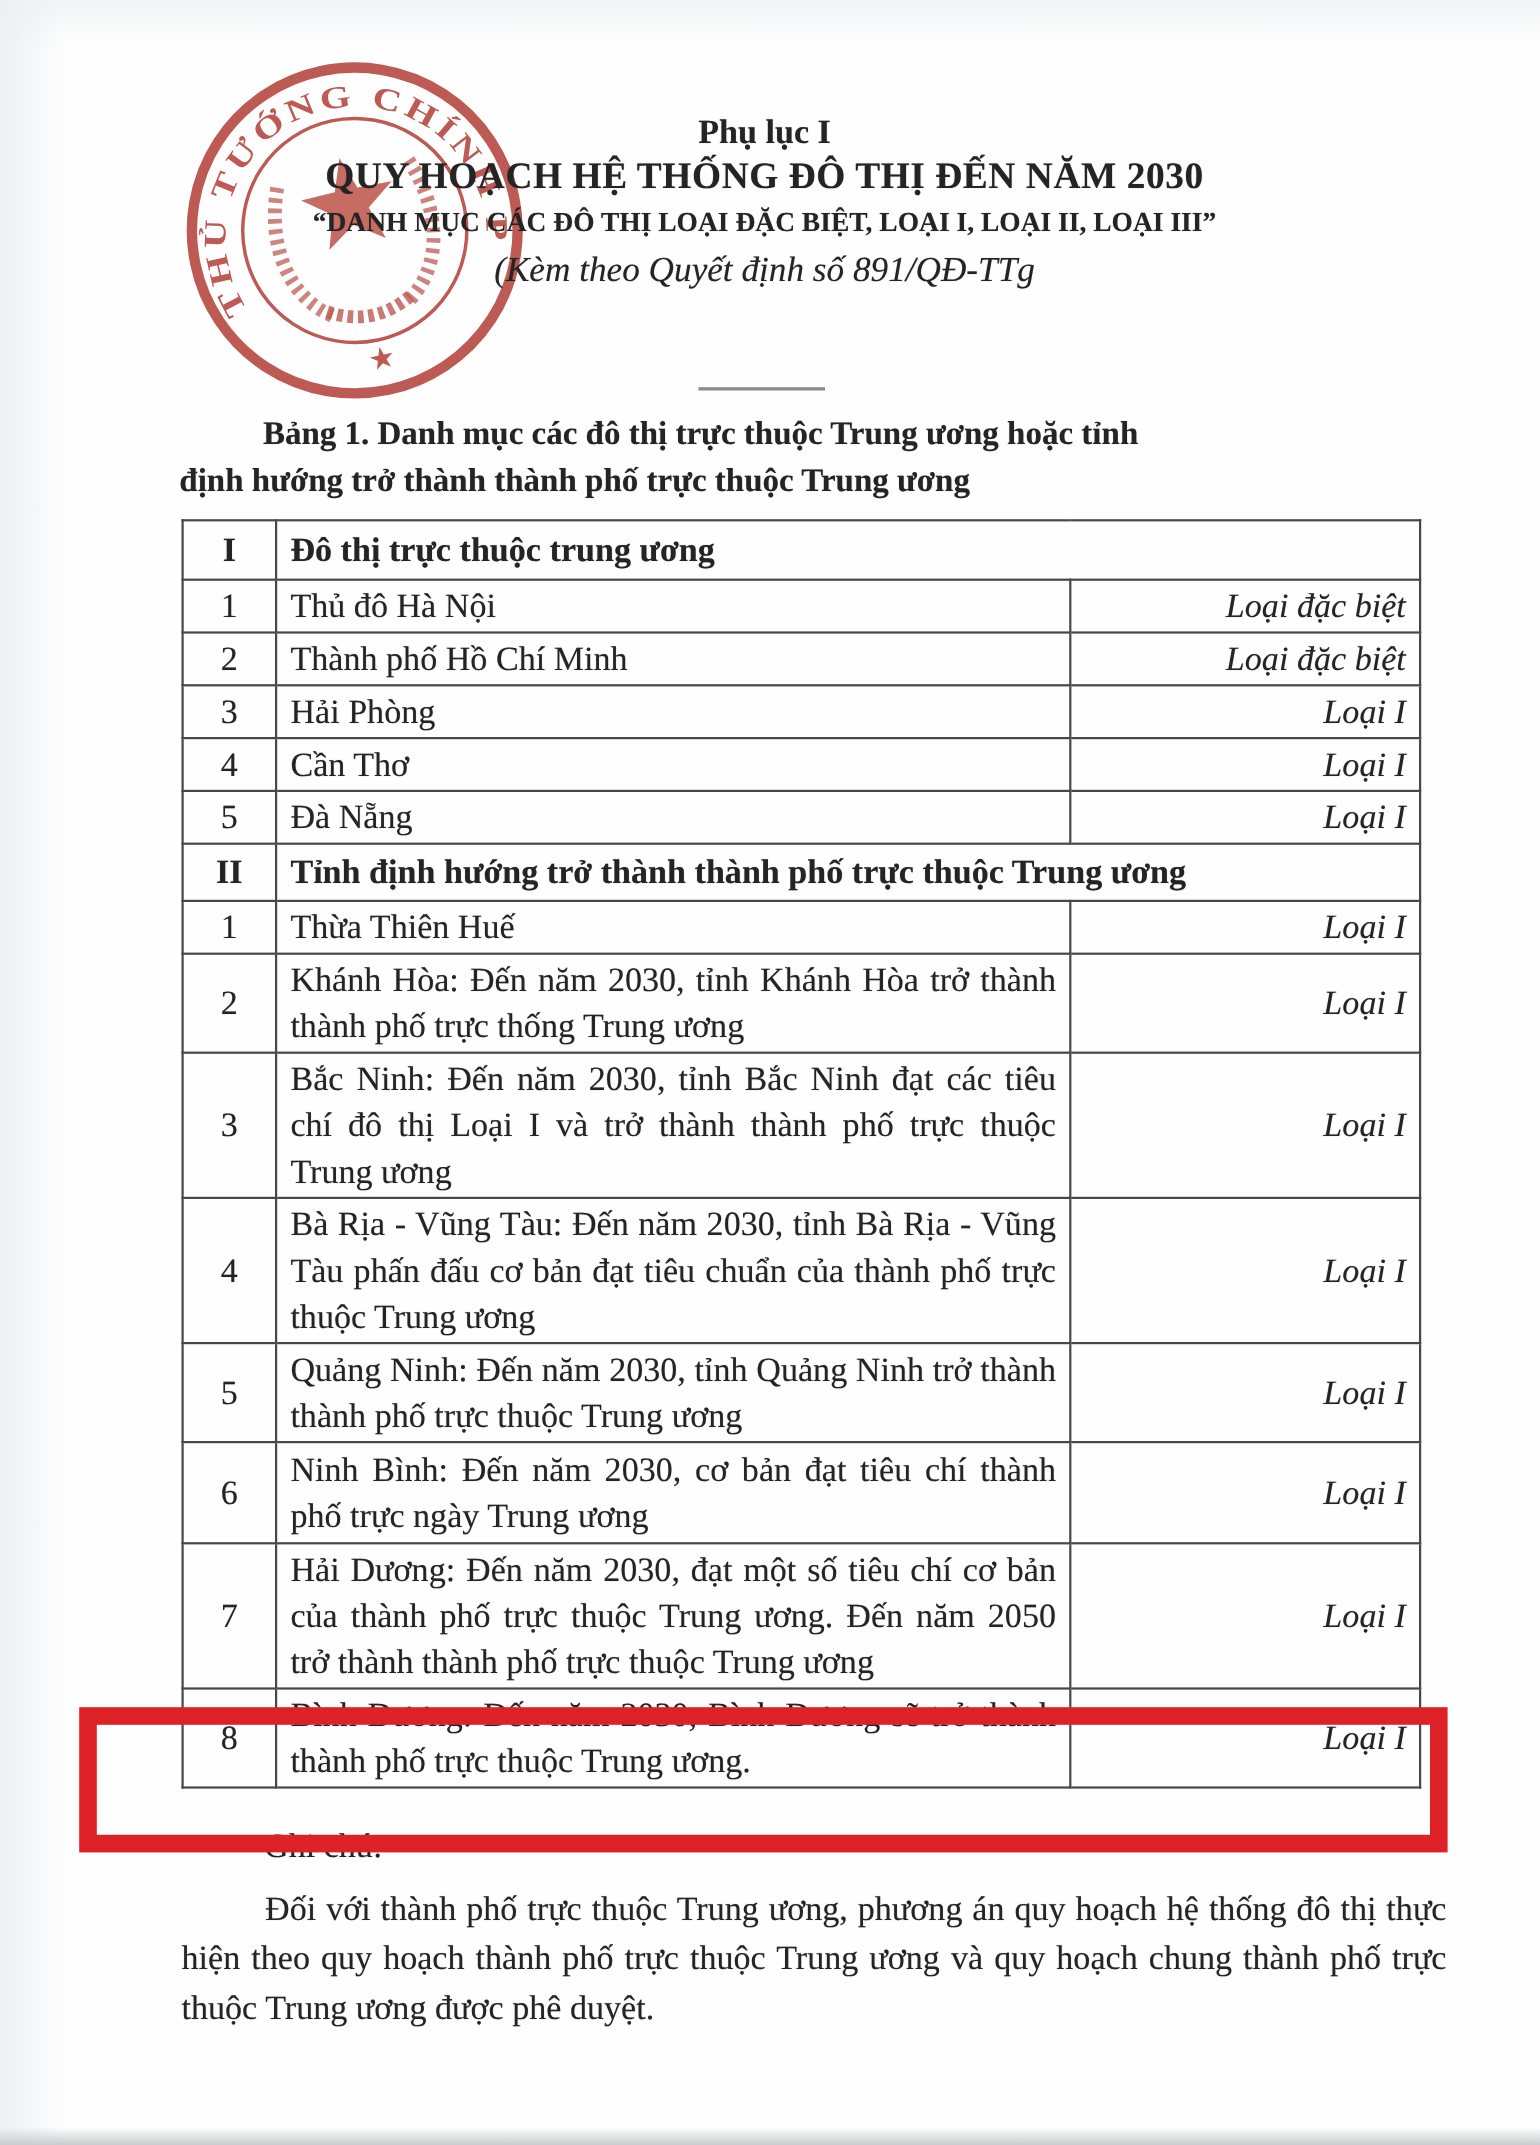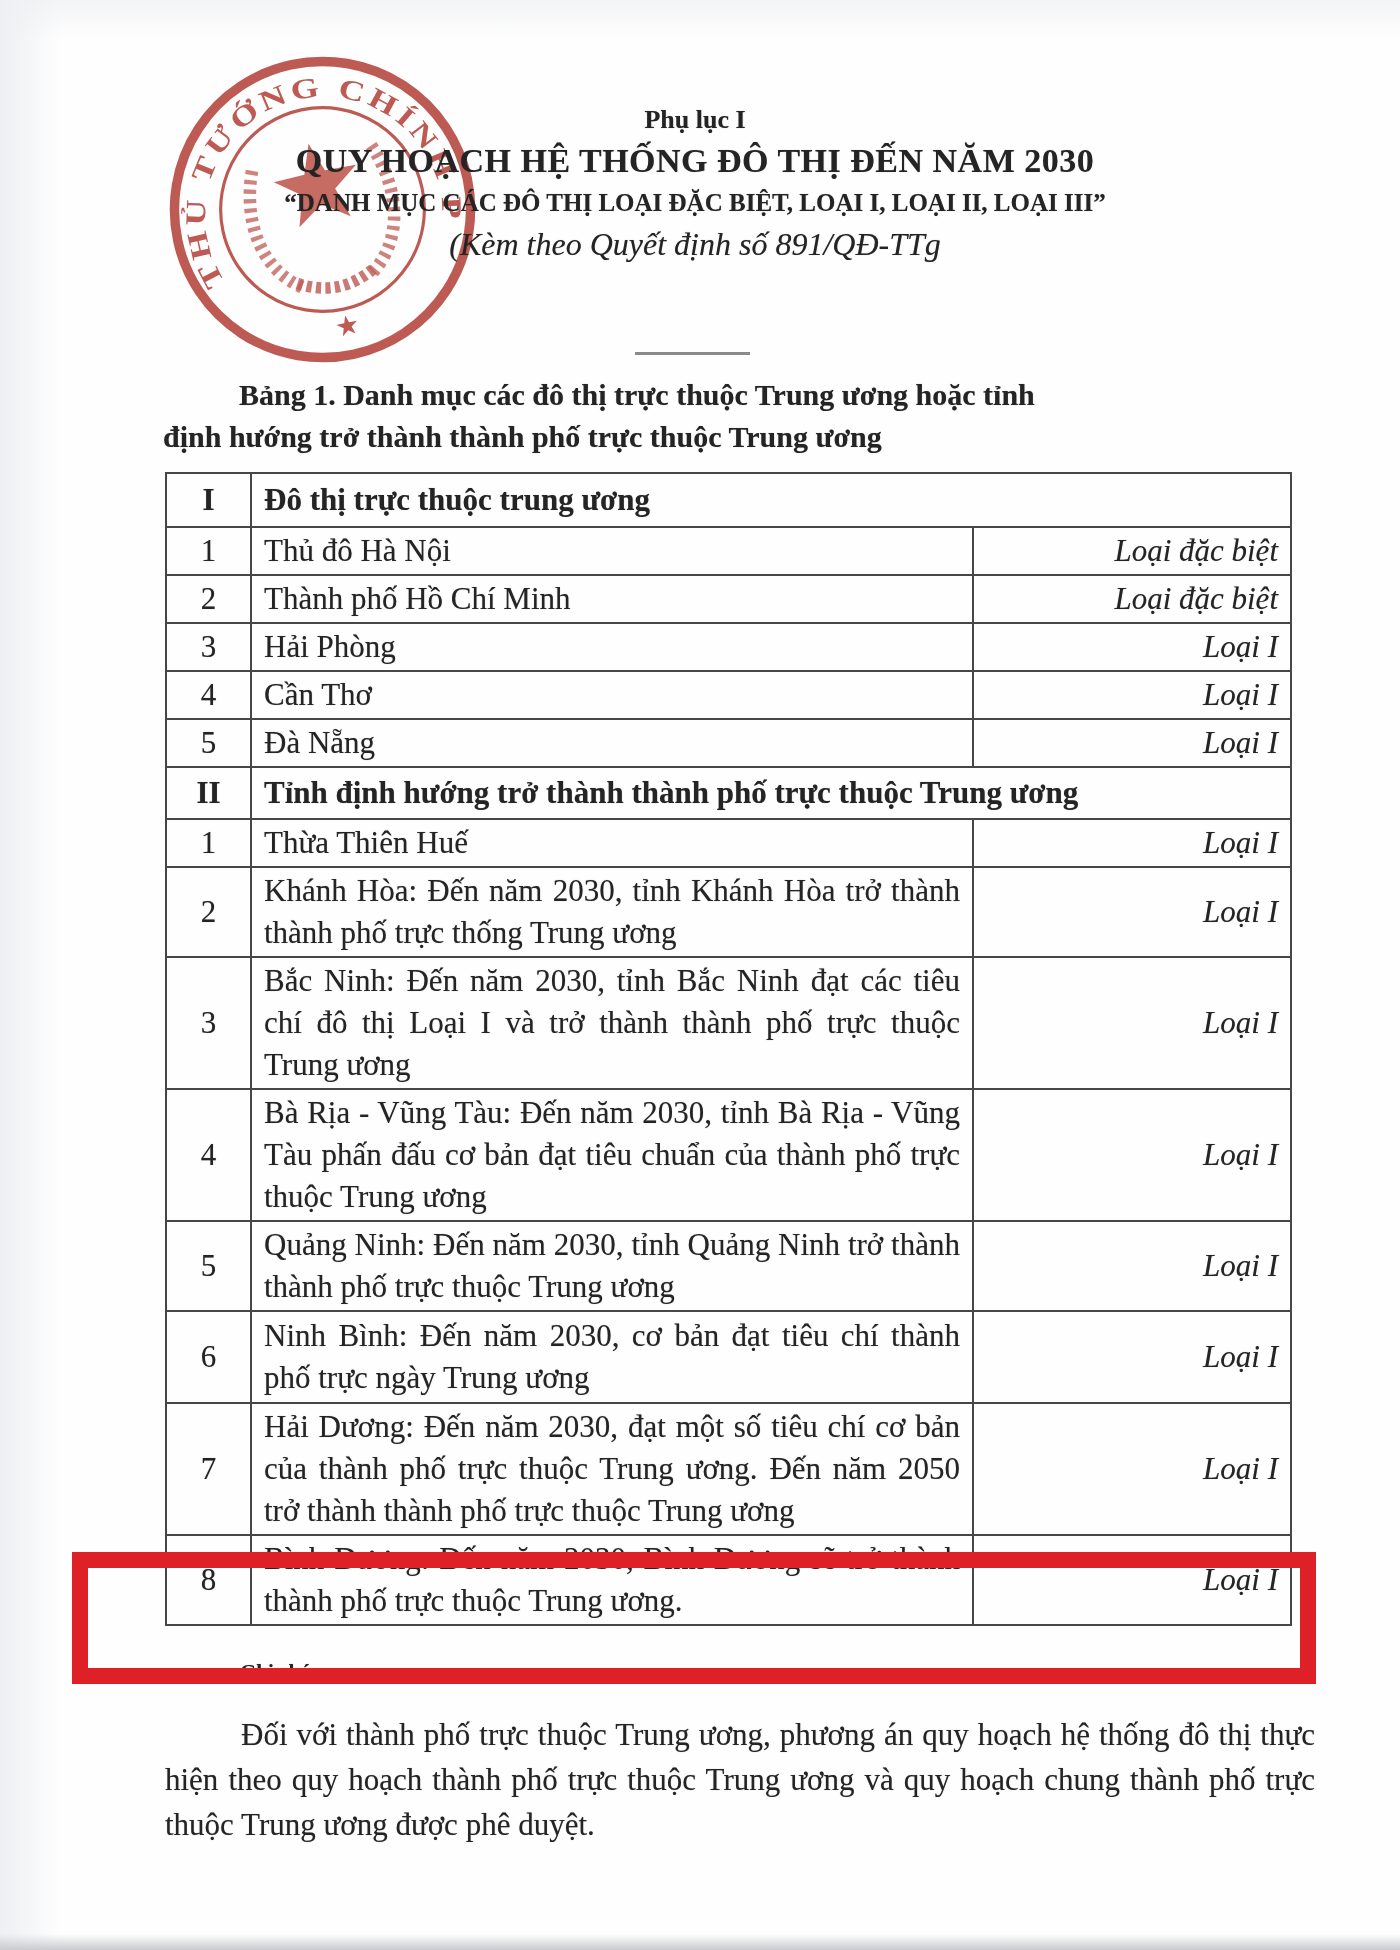--- a/index.html
+++ b/index.html
@@ -6,21 +6,21 @@
   body{width:1400px;height:1950px;background:#ffffff;font-family:"Liberation Serif","DejaVu Serif",serif;}
   .page{position:relative;width:1400px;height:1950px;overflow:hidden;background:#fefefe;color:#242424;}
   .edge-left{position:absolute;left:0;top:0;width:60px;height:100%;background:linear-gradient(90deg,#edeff2,rgba(255,255,255,0));}
   .edge-top{position:absolute;left:0;top:0;width:100%;height:40px;background:linear-gradient(180deg,#f3f4f6,rgba(255,255,255,0));}
   .edge-bottom{position:absolute;left:0;bottom:0;width:100%;height:16px;background:linear-gradient(180deg,rgba(255,255,255,0),#c9cbce);}
   .txt{text-shadow:0 0 1px rgba(40,40,40,.4);}
 
   .stamp{position:absolute;left:165px;top:52px;width:315px;height:315px;transform:rotate(-12deg);opacity:.88;z-index:1;}
 
   .header{position:absolute;left:30px;top:100px;width:1330px;text-align:center;z-index:2;}
-  .appendix{font-weight:bold;font-size:26px;line-height:40px;}
+  .appendix{font-weight:bold;font-size:31px;line-height:40px;}
   .title1{font-weight:bold;font-size:34px;line-height:42px;letter-spacing:.5px;}
   .title2{font-weight:bold;font-size:25px;line-height:42px;}
   .issue{font-style:italic;font-size:32px;line-height:40px;}
 
   .divider{position:absolute;left:635px;top:352px;width:115px;border-top:3px solid #8a8a8a;z-index:2;}
 
   .caption{position:absolute;left:163px;top:374px;width:910px;font-weight:bold;font-size:30px;line-height:42px;text-indent:76px;z-index:2;}
 
   table.doc{position:absolute;left:165px;top:472px;width:1125px;border-collapse:collapse;table-layout:fixed;z-index:2;}
   table.doc td,table.doc th{border:2px solid #474747;font-size:31px;padding:2px 12px;vertical-align:middle;}
@@ -31,21 +31,21 @@
   td.cls{text-align:right;font-style:italic;}
   td.sec{font-weight:bold;padding-left:15px;}
   tr.rhdr{height:76px;}tr.rsec1{height:54px;}
   tr.r1{height:46px;}tr.r2{height:48px;}tr.r3{height:47px;}tr.r4{height:47px;}tr.r5{height:48px;}
   tr.rsec2{height:52px;margin-top:40px;}
   tr.s1{height:45px;}tr.s2{height:88px;}tr.s3{height:127px;}tr.s4{height:120px;}
   tr.s5{height:88px;}tr.s6{height:92px;}tr.s7{height:118px;}tr.s8{height:88px;}
 
   .hlbox{position:absolute;left:72px;top:1552px;width:1212px;height:100px;border-style:solid;border-width:16px;z-index:6;}
 
-  .note-label{position:absolute;left:240px;top:1660px;font-weight:bold;font-size:21px;z-index:2;}
+  .note-label{position:absolute;left:240px;top:1660px;font-weight:normal;font-size:31px;z-index:2;}
   .note-body{position:absolute;left:165px;top:1712px;width:1150px;font-size:31px;line-height:45px;text-align:justify;text-indent:76px;z-index:2;}
 </style>
 </head>
 <body>
 
 <div class="page">
   <div class="edge-top"></div>
   <div class="edge-left"></div>
 
   <svg class="stamp" viewBox="0 0 300 300">

